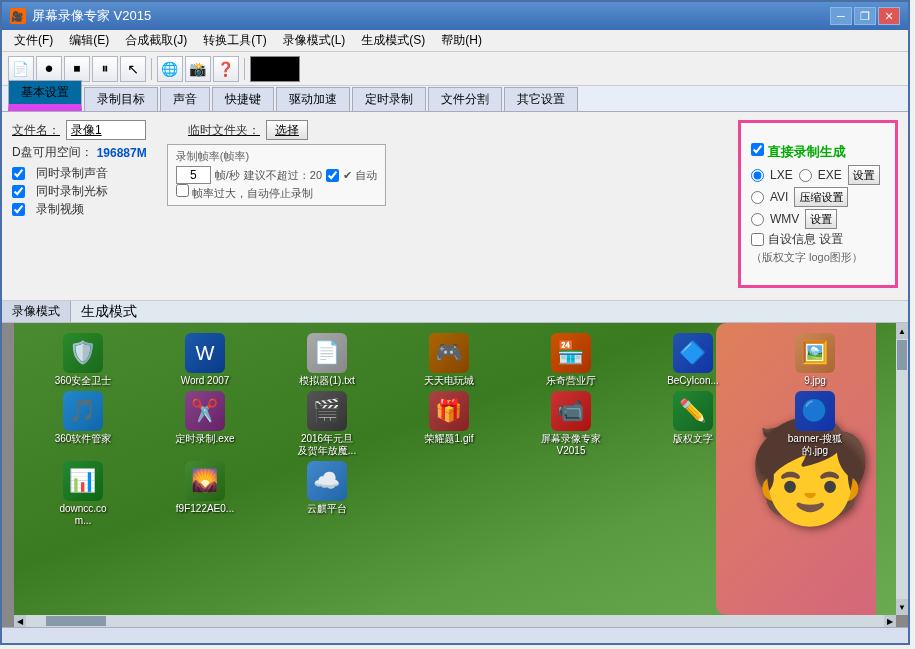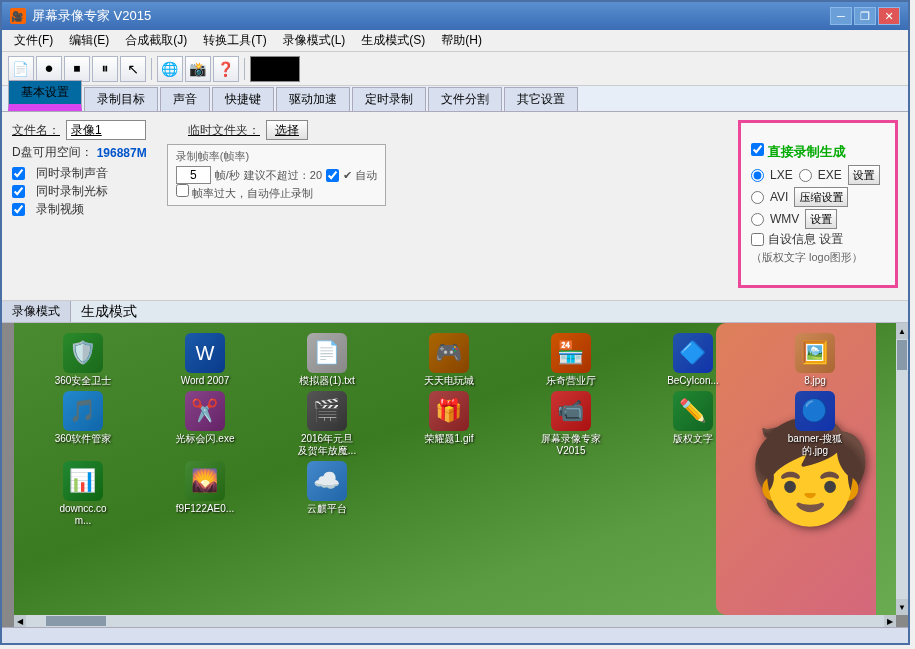--- a/index.html
+++ b/index.html
@@ -514,29 +514,29 @@
             <div class="desktop-icon">
     <div class="icon-img icon-shop" style="font-size:22px;color:white;">🏪</div>
     <span class="icon-label">乐奇营业厅</span>
   </div>
             <div class="desktop-icon">
     <div class="icon-img icon-becy" style="font-size:22px;color:white;">🔷</div>
     <span class="icon-label">BeCyIcon...</span>
   </div>
             <div class="desktop-icon">
     <div class="icon-img icon-jpg" style="font-size:22px;color:white;">🖼️</div>
-    <span class="icon-label">8.jpg</span>
+    <span class="icon-label">9.jpg</span>
   </div>
             <div class="desktop-icon">
     <div class="icon-img icon-music" style="font-size:22px;color:white;">🎵</div>
     <span class="icon-label">360软件管家</span>
   </div>
             <div class="desktop-icon">
     <div class="icon-img icon-screen" style="font-size:22px;color:white;">✂️</div>
-    <span class="icon-label">光标会闪.exe</span>
+    <span class="icon-label">定时录制.exe</span>
   </div>
             <div class="desktop-icon">
     <div class="icon-img icon-camera" style="font-size:22px;color:white;">🎬</div>
     <span class="icon-label">2016年元旦及贺年放魔...</span>
   </div>
             <div class="desktop-icon">
     <div class="icon-img icon-gif" style="font-size:22px;color:white;">🎁</div>
     <span class="icon-label">荣耀题1.gif</span>
   </div>
             <div class="desktop-icon">

